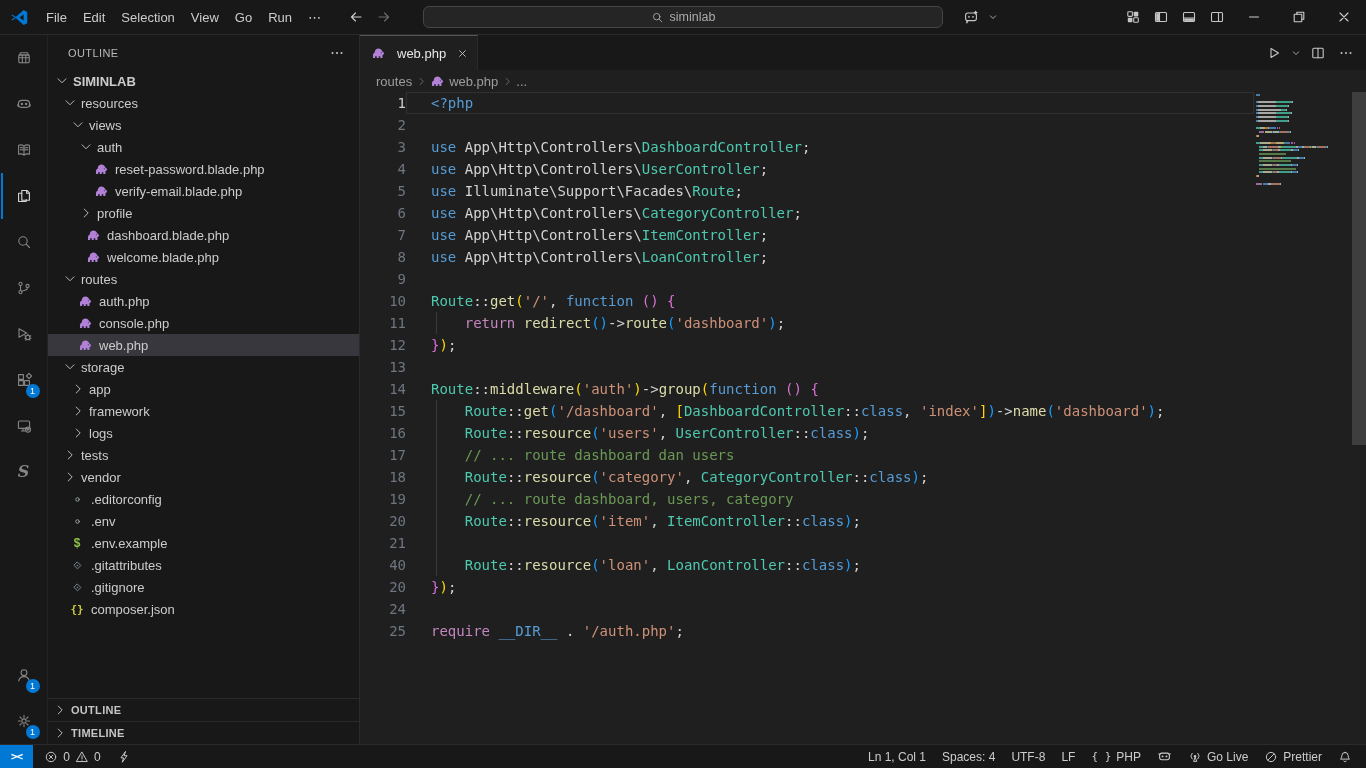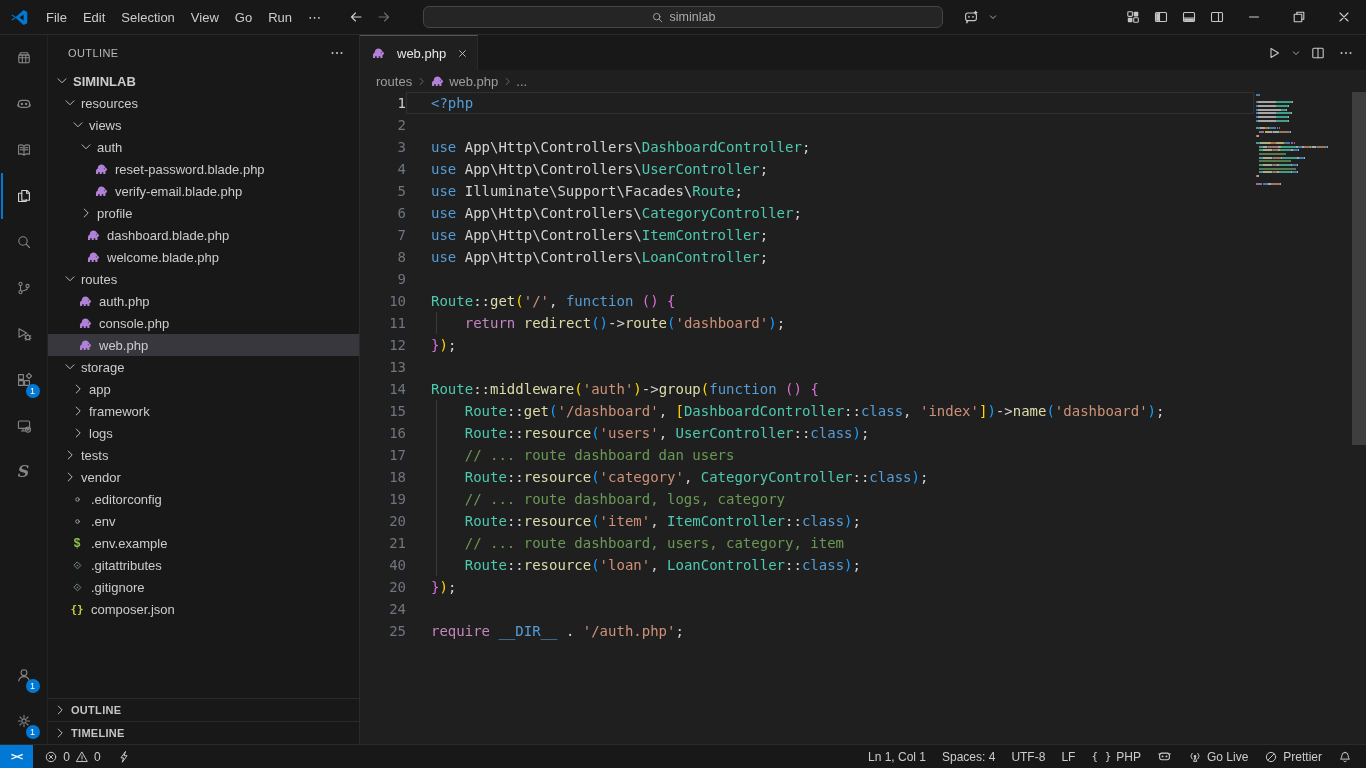--- a/index.html
+++ b/index.html
@@ -686,29 +686,29 @@
           <div class="line">
             <span class="ln">17</span>
             <span class="lc"><i class="cguide"></i><span class="tk-pln">    </span><span class="tk-cmt">// ... route dashboard dan users</span></span>
           </div>
           <div class="line">
             <span class="ln">18</span>
             <span class="lc"><i class="cguide"></i><span class="tk-pln">    </span><span class="tk-cls">Route</span><span class="tk-pln">::</span><span class="tk-fn">resource</span><span class="tk-b3">(</span><span class="tk-str">'category'</span><span class="tk-pln">, </span><span class="tk-cls">CategoryController</span><span class="tk-pln">::</span><span class="tk-kw">class</span><span class="tk-b3">)</span><span class="tk-pln">;</span></span>
           </div>
           <div class="line">
             <span class="ln">19</span>
-            <span class="lc"><i class="cguide"></i><span class="tk-pln">    </span><span class="tk-cmt">// ... route dashboard, logs, category</span></span>
+            <span class="lc"><i class="cguide"></i><span class="tk-pln">    </span><span class="tk-cmt">// ... route dashboard, users, category</span></span>
           </div>
           <div class="line">
             <span class="ln">20</span>
             <span class="lc"><i class="cguide"></i><span class="tk-pln">    </span><span class="tk-cls">Route</span><span class="tk-pln">::</span><span class="tk-fn">resource</span><span class="tk-b3">(</span><span class="tk-str">'item'</span><span class="tk-pln">, </span><span class="tk-cls">ItemController</span><span class="tk-pln">::</span><span class="tk-kw">class</span><span class="tk-b3">)</span><span class="tk-pln">;</span></span>
           </div>
           <div class="line">
             <span class="ln">21</span>
-            <span class="lc"><i class="cguide"></i><span class="tk-pln">    </span><span class="tk-cmt">// ... route dashboard, users, category, item</span></span>
+            <span class="lc"><i class="cguide"></i><span class="tk-pln">    </span></span>
           </div>
           <div class="line">
             <span class="ln">40</span>
             <span class="lc"><i class="cguide"></i><span class="tk-pln">    </span><span class="tk-cls">Route</span><span class="tk-pln">::</span><span class="tk-fn">resource</span><span class="tk-b3">(</span><span class="tk-str">'loan'</span><span class="tk-pln">, </span><span class="tk-cls">LoanController</span><span class="tk-pln">::</span><span class="tk-kw">class</span><span class="tk-b3">)</span><span class="tk-pln">;</span></span>
           </div>
           <div class="line">
             <span class="ln">20</span>
             <span class="lc"><span class="tk-b2">}</span><span class="tk-b1">)</span><span class="tk-pln">;</span></span>
           </div>
           <div class="line">

